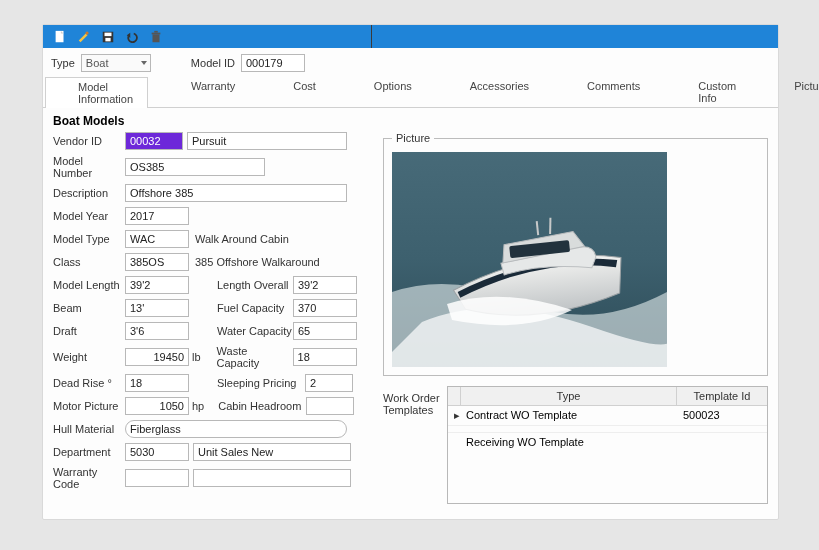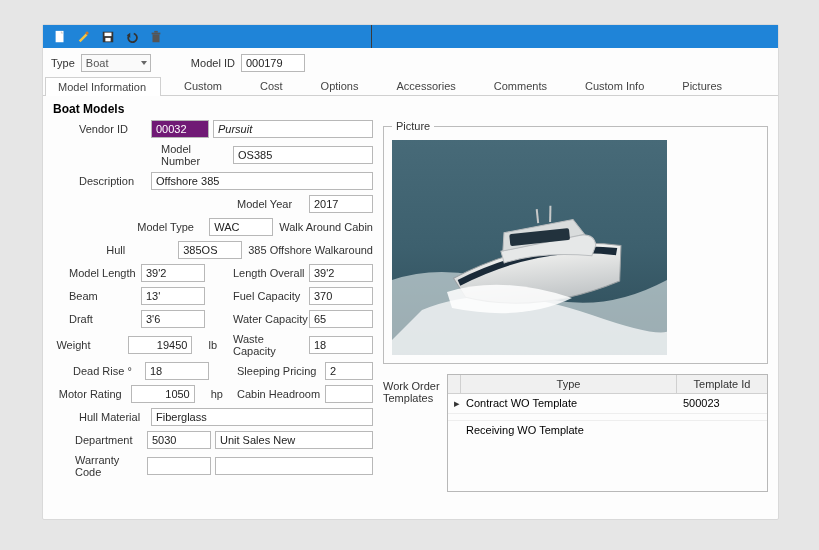--- a/index.html
+++ b/index.html
@@ -10,33 +10,33 @@
   .tb-icon { width: 14px; height: 14px; color: #fff; cursor: pointer; }
   .top-filter { display: flex; align-items: center; padding: 6px 8px 4px 8px; gap: 6px; }
   .label { color: #333; }
   .dropdown { width: 70px; height: 18px; border: 1px solid #b8b8b8; background: #fafafa; padding: 0 4px; font-size: 11px; color: #555; appearance: none; position: relative; }
   .dropdown-wrap { position: relative; }
   .dropdown-wrap::after { content: ""; position: absolute; right: 4px; top: 7px; width: 0; height: 0; border-left: 3px solid transparent; border-right: 3px solid transparent; border-top: 4px solid #666; pointer-events: none; }
   .txt { height: 18px; border: 1px solid #b8b8b8; background: #fff; padding: 0 4px; font-size: 11px; color: #222; }
   .txt.small { width: 64px; }
   .gap { width: 28px; }
   .tabs { display: flex; border-bottom: 1px solid #d0d0d0; padding-left: 2px; }
-  .tab { padding: 3px 14px 3px 12px; color: #444; cursor: pointer; border: 1px solid transparent; border-bottom: none; margin-right: 10px; }
+  .tab { padding: 3px 14px 3px 32px; color: #444; cursor: pointer; border: 1px solid transparent; border-bottom: none; margin-right: 10px; }
   .tab.active { background: #fff; border-color: #d0d0d0; position: relative; top: 1px; }
   .content { padding: 6px 10px; }
   .section-title { font-weight: bold; font-size: 12px; margin-bottom: 4px; }
   .cols { display: flex; gap: 10px; }
   .left { width: 320px; }
   .right { flex: 1; }
-  .row { display: flex; align-items: center; margin-bottom: 5px; min-height: 18px; justify-content: flex-end; }
+  .row { display: flex; align-items: center; margin-bottom: 5px; min-height: 18px; }
   .lab { width: 72px; color: #333; flex-shrink: 0; }
-  .unit { margin-left: 16px; color: #333; }
+  .unit { margin-left: 3px; color: #333; }
   .desc { margin-left: 6px; color: #333; }
   .sublab { width: 92px; color: #333; flex-shrink: 0; }
-  input.highlighted { background: #701a75; color: #fff; }
+  input.highlighted { background: #6d28d9; color: #fff; }
   fieldset.pic { border: 1px solid #bcbcbc; padding: 8px; margin-bottom: 10px; }
   fieldset.pic legend { color: #333; padding: 0 4px; }
   .img-wrap { width: 275px; height: 215px; background: #8aa6b0; position: relative; overflow: hidden; }
   .boat-svg { width: 100%; height: 100%; display: block; }
   .wo-wrap { display: flex; gap: 6px; }
   .wo-label { width: 58px; color: #333; padding-top: 6px; }
   .table { border: 1px solid #b8b8b8; flex: 1; font-size: 11px; }
   .thead { display: flex; background: #f0f0f0; }
   .th { padding: 3px 6px; border-right: 1px solid #d0d0d0; border-bottom: 1px solid #d0d0d0; text-align: center; color: #333; }
   .th.type { flex: 1; }
@@ -85,58 +85,58 @@
     <span class="dropdown-wrap">
       <input class="dropdown" readonly="" value="Boat" style="">
     </span>
     <span class="gap"></span>
     <span class="label">Model ID</span>
     <input class="txt small" value="000179" style="">
   </div>
 
   <div class="tabs">
     <div class="tab active">Model Information</div>
-    <div class="tab">Custom</div>
+    <div class="tab">Warranty</div>
     <div class="tab">Cost</div>
     <div class="tab">Options</div>
     <div class="tab">Accessories</div>
     <div class="tab">Comments</div>
     <div class="tab">Custom Info</div>
     <div class="tab">Pictures</div>
   </div>
 
   <div class="content">
     <div class="section-title">Boat Models</div>
     <div class="cols">
       <div class="left">
 
         <div class="row">
           <span class="lab">Vendor ID</span>
           <input class="txt small highlighted" style="width: 58px;" value="00032">
-          <input class="txt" style="width: 160px; margin-left: 4px; font-style: italic;" value="Pursuit">
+          <input class="txt" style="width: 160px; margin-left: 4px;" value="Pursuit">
         </div>
         <div class="row">
           <span class="lab">Model Number</span>
           <input class="txt" style="width: 140px;" value="OS385">
         </div>
         <div class="row">
           <span class="lab">Description</span>
           <input class="txt" style="width: 222px;" value="Offshore 385">
         </div>
         <div class="row">
           <span class="lab">Model Year</span>
           <input class="txt small" value="2017" style="">
         </div>
         <div class="row">
           <span class="lab">Model Type</span>
           <input class="txt small" value="WAC" style="">
           <span class="desc">Walk Around Cabin</span>
         </div>
         <div class="row">
-          <span class="lab">Hull</span>
+          <span class="lab">Class</span>
           <input class="txt small" value="385OS" style="">
           <span class="desc">385 Offshore Walkaround</span>
         </div>
 
         <div class="row">
           <span class="lab">Model Length</span>
           <input class="txt small" value="39'2" style="">
           <span style="width:28px"></span>
           <span class="sublab" style="width:76px">Length Overall</span>
           <input class="txt small" value="39'2" style="">
@@ -164,30 +164,30 @@
           <input class="txt small" value="18" style="">
         </div>
         <div class="row">
           <span class="lab"><span>Dead Rise</span> <span>°</span></span>
           <input class="txt small" value="18" style="">
           <span style="width:28px"></span>
           <span class="sublab" style="width:88px">Sleeping Pricing</span>
           <input class="txt" style="width: 48px;" value="2">
         </div>
         <div class="row">
-          <span class="lab">Motor Rating</span>
+          <span class="lab">Motor Picture</span>
           <input class="txt small" style="text-align: right;" value="1050">
           <span class="unit">hp</span>
           <span style="width:14px"></span>
           <span class="sublab" style="width:88px">Cabin Headroom</span>
           <input class="txt" style="width: 48px;" value="">
         </div>
         <div class="row">
           <span class="lab">Hull Material</span>
-          <input class="txt" style="width: 222px;" value="Fiberglass">
+          <input class="txt" style="width: 222px; border-radius: 9px;" value="Fiberglass">
         </div>
         <div class="row">
           <span class="lab">Department</span>
           <input class="txt small" value="5030" style="">
           <input class="txt" style="width: 158px; margin-left: 4px;" value="Unit Sales New">
         </div>
         <div class="row">
           <span class="lab">Warranty Code</span>
           <input class="txt small" value="" style="">
           <input class="txt" style="width: 158px; margin-left: 4px;">

